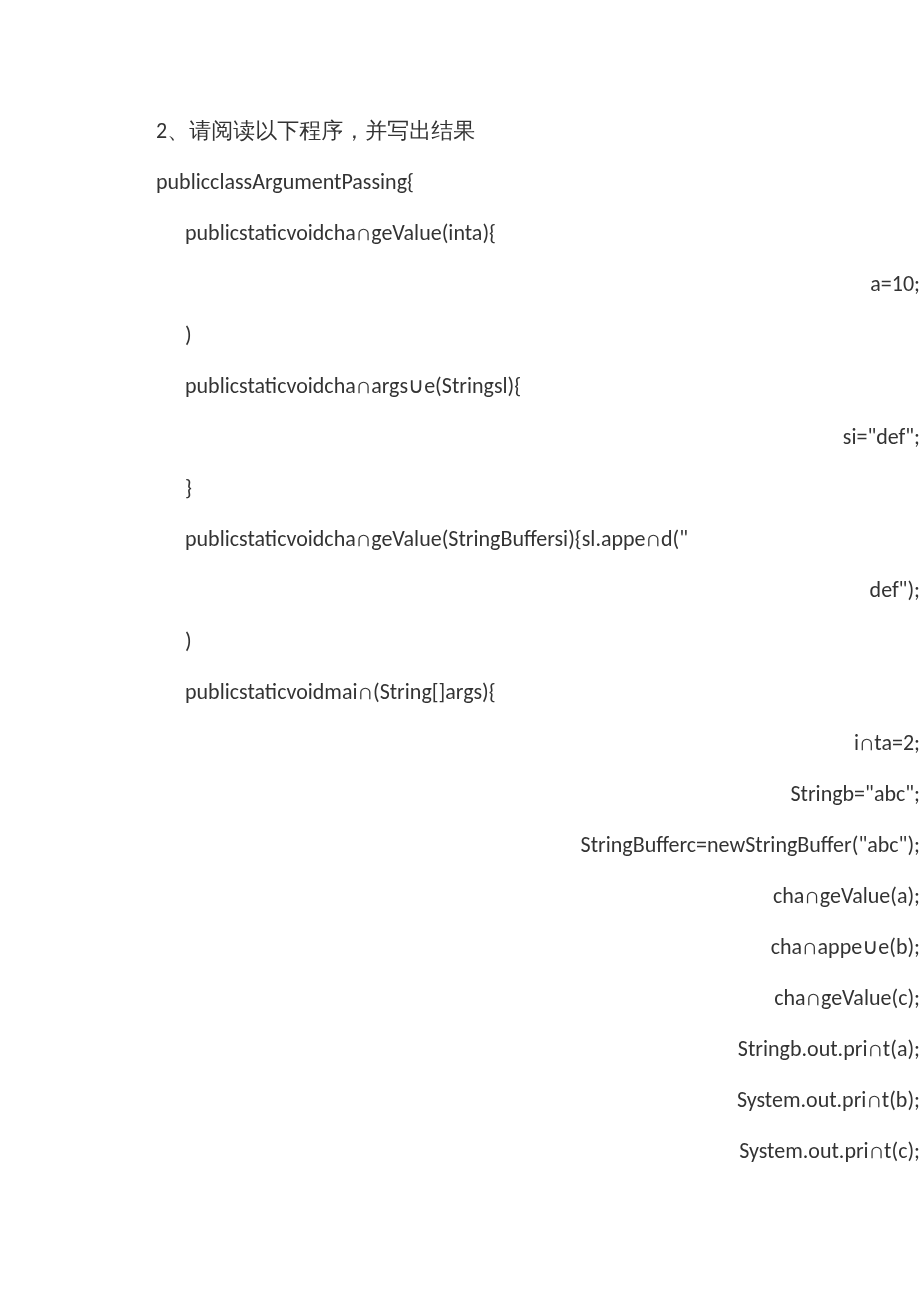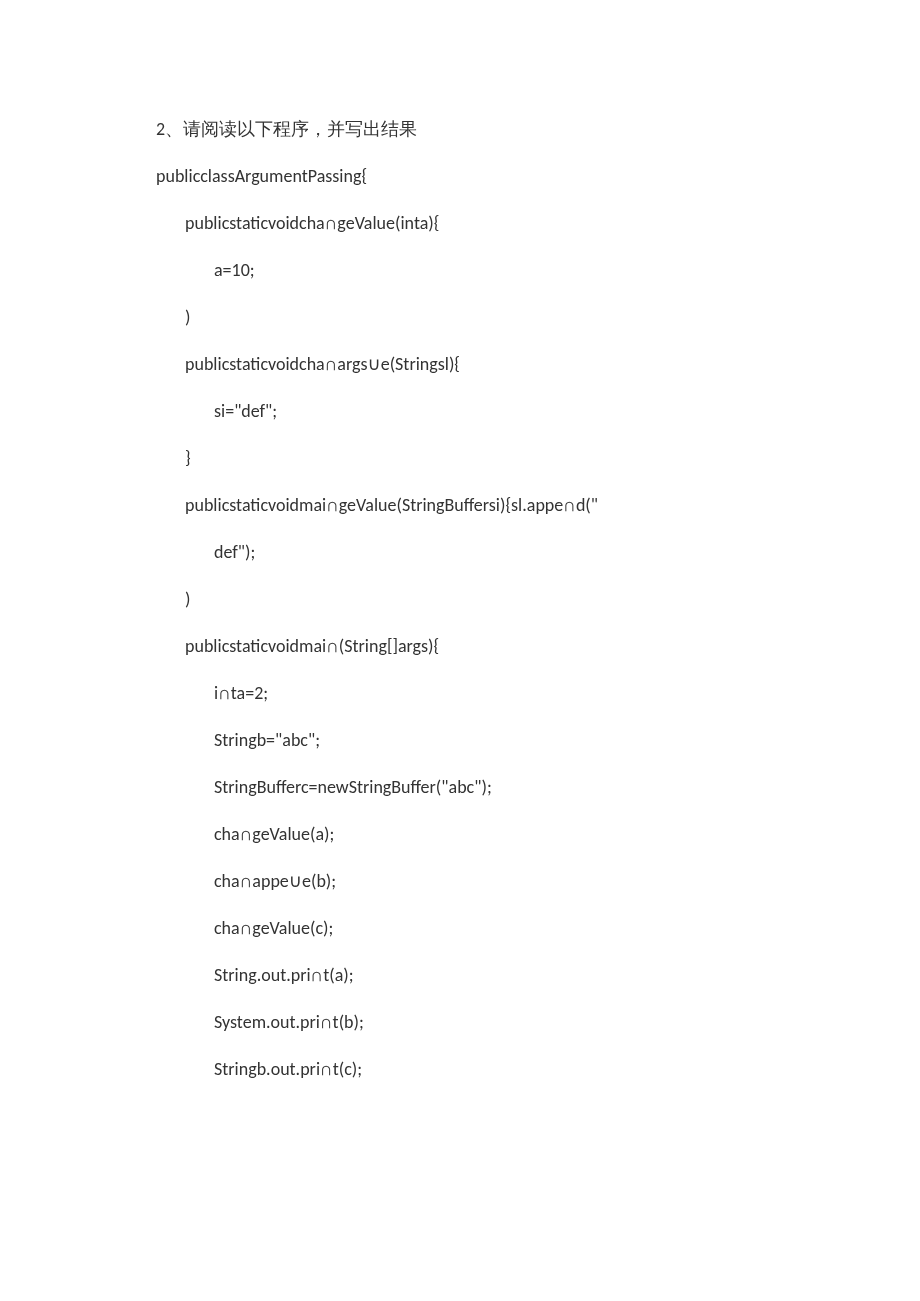--- a/index.html
+++ b/index.html
@@ -7,45 +7,45 @@
     padding: 0;
     background: #ffffff;
     width: 920px;
   }
   body {
     padding: 120px 0 120px 156px;
     box-sizing: border-box;
   }
   .line {
     font-family: Calibri, "Segoe UI", "Microsoft YaHei", Arial, sans-serif;
-    font-size: 18px;
+    font-size: 22px;
     color: #333333;
     line-height: 1.0;
     margin-bottom: 29px;
     white-space: pre;
   }
   .i1 { padding-left: 29px; }
-  .i2 { padding-left: 58px; }
+  .i2 { padding-left: 58px; text-align: right; }
 </style>
 </head>
 <body>
 
 <div class="line">2、请阅读以下程序，并写出结果</div>
 <div class="line">publicclassArgumentPassing{</div>
 <div class="line i1">publicstaticvoidcha∩geValue(inta){</div>
 <div class="line i2">a=10;</div>
 <div class="line i1">)</div>
 <div class="line i1">publicstaticvoidcha∩args∪e(Stringsl){</div>
 <div class="line i2">si="def";</div>
 <div class="line i1">}</div>
-<div class="line i1">publicstaticvoidmai∩geValue(StringBuffersi){sl.appe∩d("</div>
+<div class="line i1">publicstaticvoidcha∩geValue(StringBuffersi){sl.appe∩d("</div>
 <div class="line i2">def");</div>
 <div class="line i1">)</div>
 <div class="line i1">publicstaticvoidmai∩(String[]args){</div>
 <div class="line i2">i∩ta=2;</div>
 <div class="line i2">Stringb="abc";</div>
 <div class="line i2">StringBufferc=newStringBuffer("abc");</div>
 <div class="line i2">cha∩geValue(a);</div>
 <div class="line i2">cha∩appe∪e(b);</div>
 <div class="line i2">cha∩geValue(c);</div>
-<div class="line i2">String.out.pri∩t(a);</div>
+<div class="line i2">Stringb.out.pri∩t(a);</div>
 <div class="line i2">System.out.pri∩t(b);</div>
-<div class="line i2">Stringb.out.pri∩t(c);</div>
+<div class="line i2">System.out.pri∩t(c);</div>
 
 </body></html>

